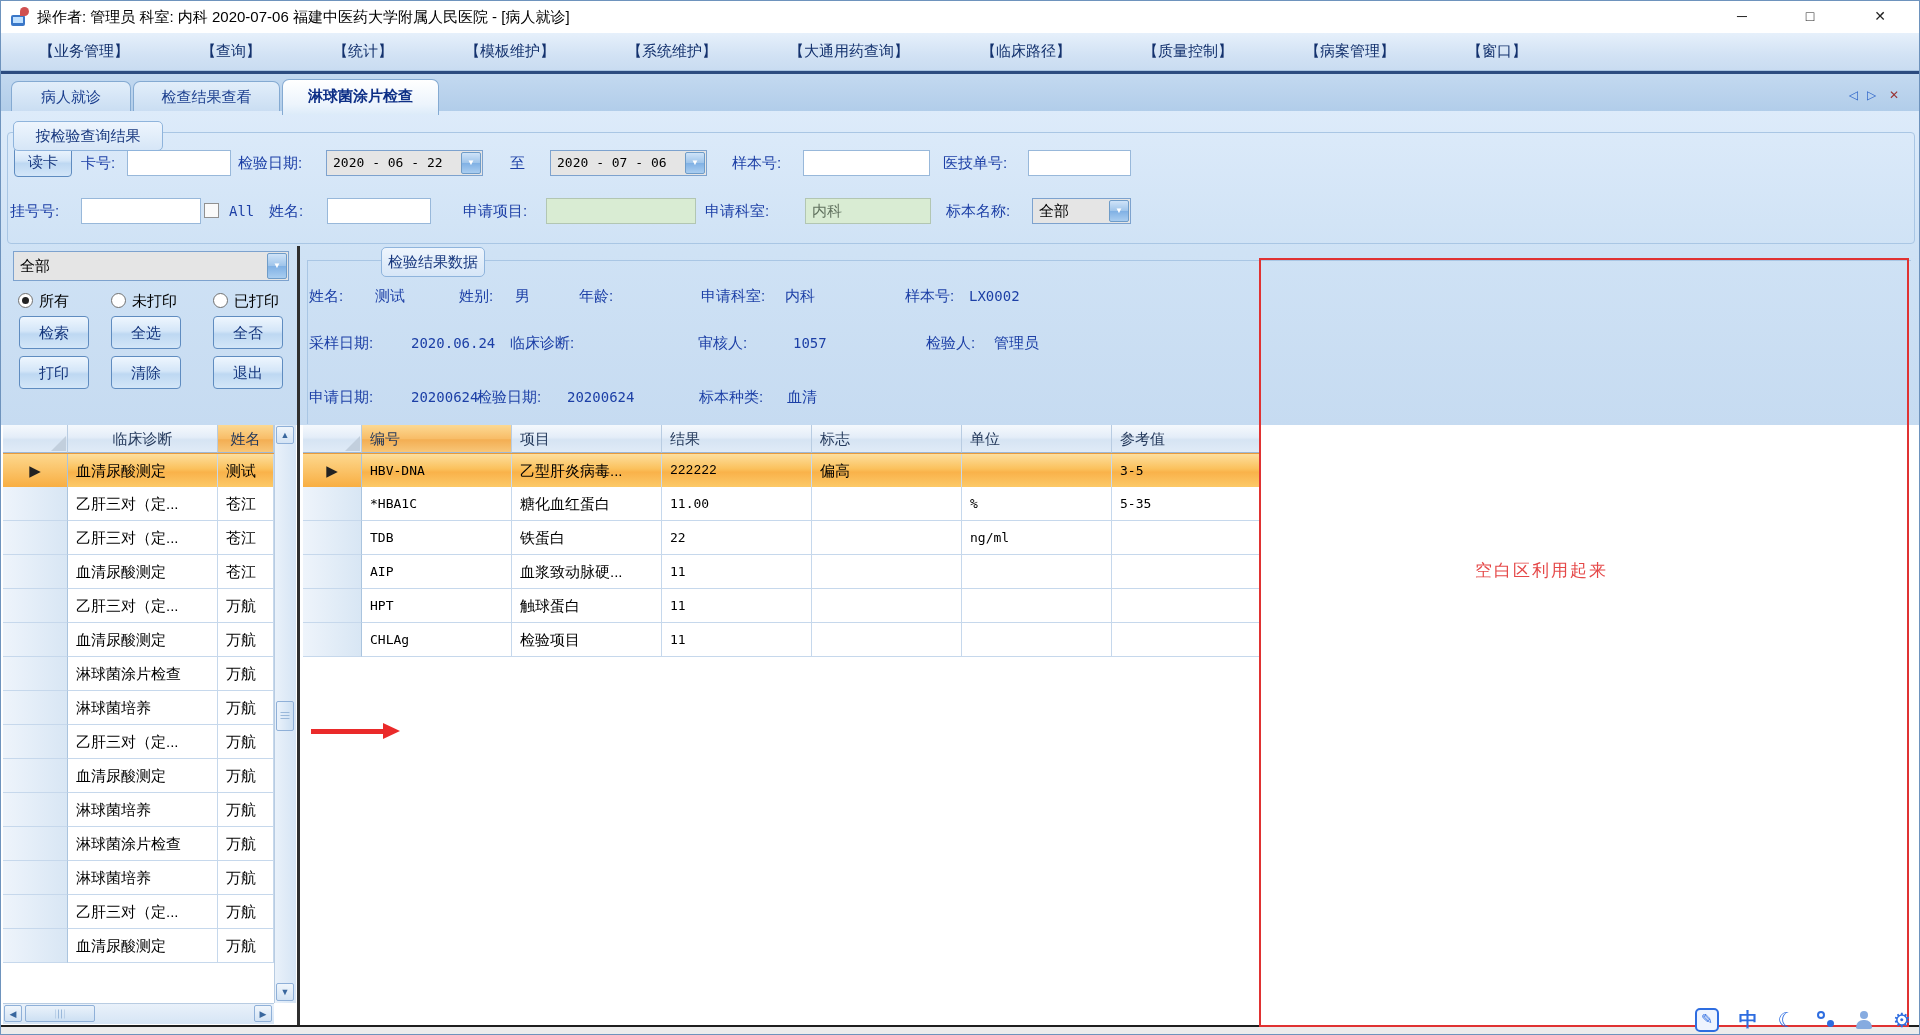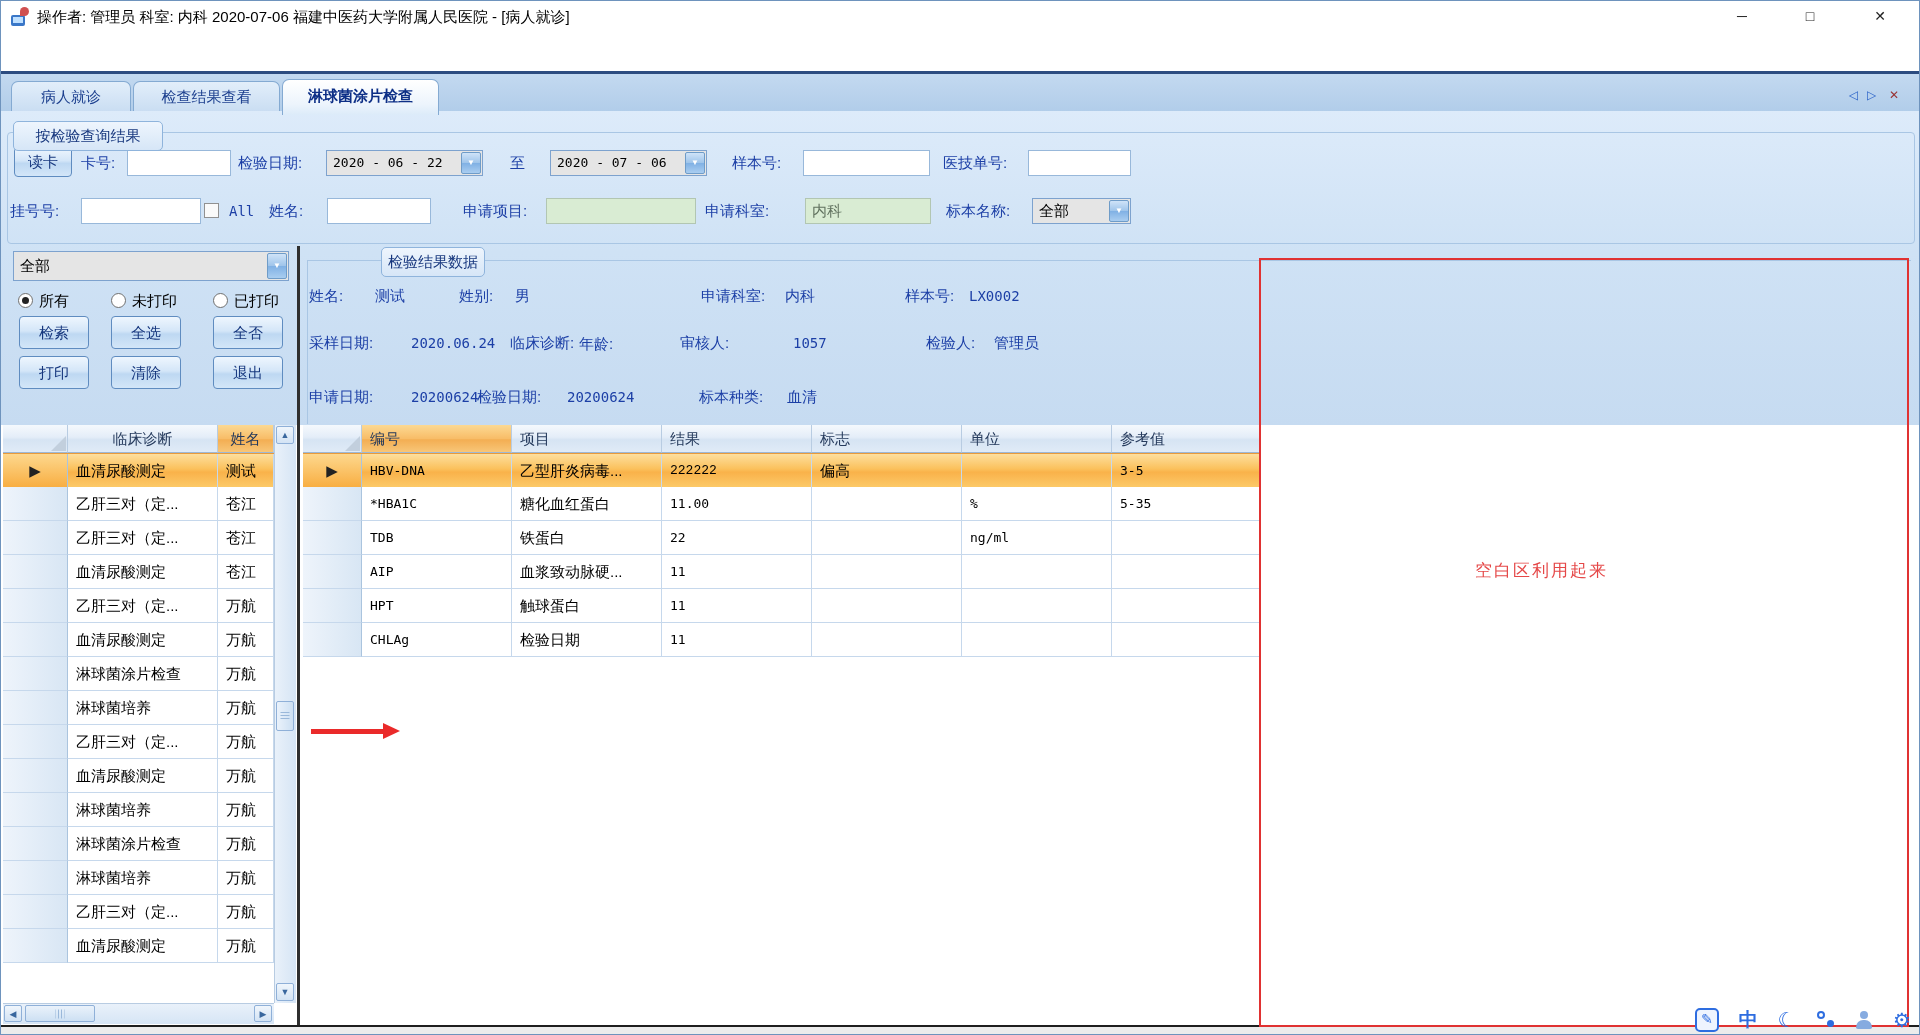--- a/index.html
+++ b/index.html
@@ -99,20 +99,32 @@
         <span class="m1"></span>
         <span class="m2"></span>
         <span class="m3"></span>
       </div>
     <div class="ab title-text">操作者: 管理员 科室: 内科  2020-07-06  福建中医药大学附属人民医院 - [病人就诊]</div>
     <div class="ab winbtn" style="left:1718px;">─</div>
     <div class="ab winbtn" style="left:1786px;">□</div>
     <div class="ab winbtn" style="left:1856px;">✕</div>
   </div>
 
+  <div class="ab menubar">
+    <span class="menu-item">【业务管理】</span>
+    <span class="menu-item">【查询】</span>
+    <span class="menu-item">【统计】</span>
+    <span class="menu-item">【模板维护】</span>
+    <span class="menu-item">【系统维护】</span>
+    <span class="menu-item">【大通用药查询】</span>
+    <span class="menu-item">【临床路径】</span>
+    <span class="menu-item">【质量控制】</span>
+    <span class="menu-item">【病案管理】</span>
+    <span class="menu-item">【窗口】</span>
+  </div>
 
   <div class="ab tabbar">
     <div class="tab" style="left:10px;width:118px;">病人就诊</div>
     <div class="tab" style="left:132px;width:145px;">检查结果查看</div>
     <div class="tab active" style="left:281px;width:155px;">淋球菌涂片检查</div>
     <div class="ab tabnav" style="left:1848px;">◁</div>
     <div class="ab tabnav" style="left:1866px;">▷</div>
     <div class="ab tabnav" style="left:1888px;color:#993333;font-weight:bold;">✕</div>
   </div>
 
@@ -279,32 +291,32 @@
   <div class="ab divider" style="left:296px;top:245px;width:3px;height:779px;"></div>
 
   <div class="ab" style="left:306px;top:259px;width:1604px;height:1px;background:#a9c6e4;"></div>
   <div class="ab" style="left:306px;top:259px;width:1px;height:164px;background:#a9c6e4;"></div>
   <div class="ab grouplabel" style="left:380px;top:246px;width:102px;height:28px;">检验结果数据</div>
 
   <span class="ab lbl" style="left:308px;top:282px;">姓名:</span>
   <span class="ab val" style="left:374px;top:282px;">测试</span>
   <span class="ab lbl" style="left:458px;top:282px;">姓别:</span>
   <span class="ab val" style="left:514px;top:282px;">男</span>
-  <span class="ab lbl" style="left:578px;top:282px;margin-top:48px;">年龄:</span>
+  <span class="ab lbl" style="left:578px;top:282px;">年龄:</span>
   <span class="ab val" style="left:640px;top:282px;"></span>
   <span class="ab lbl" style="left:700px;top:282px;">申请科室:</span>
   <span class="ab val" style="left:784px;top:282px;">内科</span>
   <span class="ab lbl" style="left:904px;top:282px;">样本号:</span>
   <span class="ab val mono" style="left:968px;top:282px;font-size:14px;">LX0002</span>
 
   <span class="ab lbl" style="left:308px;top:329px;">采样日期:</span>
   <span class="ab val mono" style="left:410px;top:329px;font-size:14px;">2020.06.24</span>
   <span class="ab lbl" style="left:509px;top:329px;">临床诊断:</span>
   <span class="ab val" style="left:600px;top:329px;"></span>
-  <span class="ab lbl" style="left:679px;top:329px;text-align:right;">审核人:</span>
+  <span class="ab lbl" style="left:697px;top:329px;text-align:right;">审核人:</span>
   <span class="ab val mono" style="left:792px;top:329px;font-size:14px;">1057</span>
   <span class="ab lbl" style="left:925px;top:329px;">检验人:</span>
   <span class="ab val" style="left:993px;top:329px;">管理员</span>
 
   <span class="ab lbl" style="left:308px;top:383px;">申请日期:</span>
   <span class="ab val mono" style="left:410px;top:383px;font-size:14px;">20200624</span>
   <span class="ab lbl" style="left:476px;top:383px;">检验日期:</span>
   <span class="ab val mono" style="left:566px;top:383px;font-size:14px;">20200624</span>
   <span class="ab lbl" style="left:698px;top:383px;">标本种类:</span>
   <span class="ab val" style="left:786px;top:383px;">血清</span>
@@ -361,21 +373,21 @@
       <div class="td mono" style="left:59px;width:150px;">HPT</div>
       <div class="td" style="left:209px;width:150px;">触球蛋白</div>
       <div class="td mono" style="left:359px;width:150px;">11</div>
       <div class="td" style="left:509px;width:150px;"></div>
       <div class="td mono" style="left:659px;width:150px;"></div>
       <div class="td mono" style="left:809px;width:149px;"></div>
     </div>
     <div class="tr" style="top:198px;">
       <div class="rowhdr" style="left:0;width:59px;"></div>
       <div class="td mono" style="left:59px;width:150px;">CHLAg</div>
-      <div class="td" style="left:209px;width:150px;">检验日期</div>
+      <div class="td" style="left:209px;width:150px;">检验项目</div>
       <div class="td mono" style="left:359px;width:150px;">11</div>
       <div class="td" style="left:509px;width:150px;"></div>
       <div class="td mono" style="left:659px;width:150px;"></div>
       <div class="td mono" style="left:809px;width:149px;"></div>
     </div>
   </div>
 
   <div class="ab redrect" style="left:1258px;top:257px;width:646px;height:765px;"></div>
   <div class="ab redtext" style="left:1474px;top:558px;">空白区利用起来</div>
   <div class="ab arrow" style="left:310px;top:722px;">

